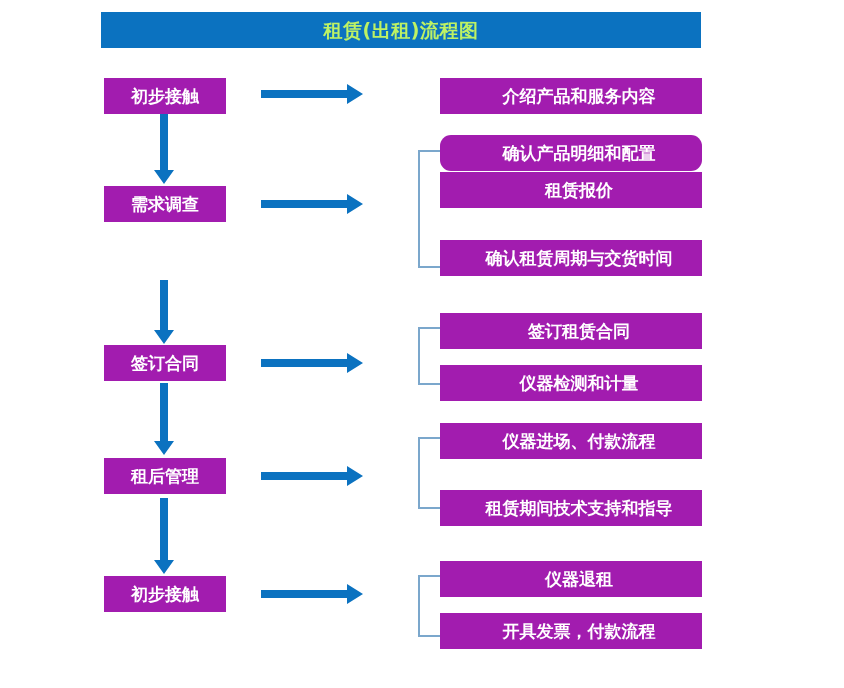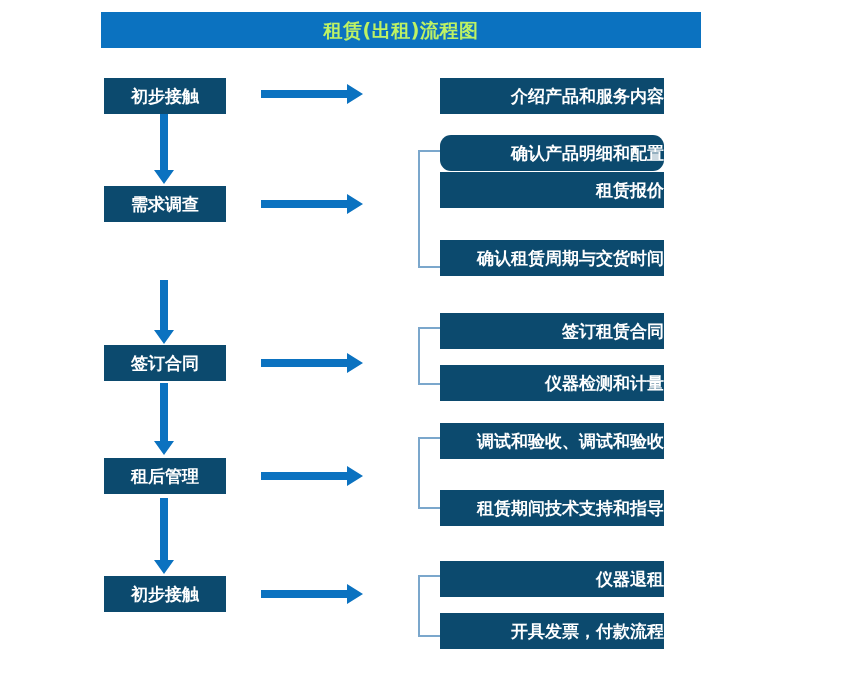--- a/index.html
+++ b/index.html
@@ -40,21 +40,21 @@
     color: #bef264;
     font-size: 19px;
     font-weight: bold;
     letter-spacing: 0.5px;
     line-height: 1;
   }
 
   
   .box {
     position: absolute;
-    background: #0c4a6e;
+    background: #a21caf;
     display: flex;
     align-items: center;
     box-sizing: border-box;
   }
   .box .box-text {
     color: #ffffff;
     font-size: 17px;
     font-weight: bold;
     line-height: 1;
     white-space: nowrap;
@@ -63,23 +63,23 @@
   
   .box.stage {
     left: 104px;
     width: 122px;
     height: 36px;
     justify-content: center;
   }
   
   .box.detail {
     left: 440px;
-    width: 224px;
+    width: 262px;
     height: 36px;
-    justify-content: flex-end;
+    justify-content: center;
     padding-left: 16px;
   }
 
   
   .arrow {
     position: absolute;
   }
   .arrow svg {
     display: block;
     overflow: visible;
@@ -202,21 +202,21 @@
 
   <div class="box detail" style="top:313px;">
     <span class="box-text">签订租赁合同</span>
   </div>
 
   <div class="box detail" style="top:365px;">
     <span class="box-text">仪器检测和计量</span>
   </div>
 
   <div class="box detail" style="top:423px;">
-    <span class="box-text">调试和验收、调试和验收</span>
+    <span class="box-text">仪器进场、付款流程</span>
   </div>
 
   <div class="box detail" style="top:490px;">
     <span class="box-text">租赁期间技术支持和指导</span>
   </div>
 
   <div class="box detail" style="top:561px;">
     <span class="box-text">仪器退租</span>
   </div>
 

